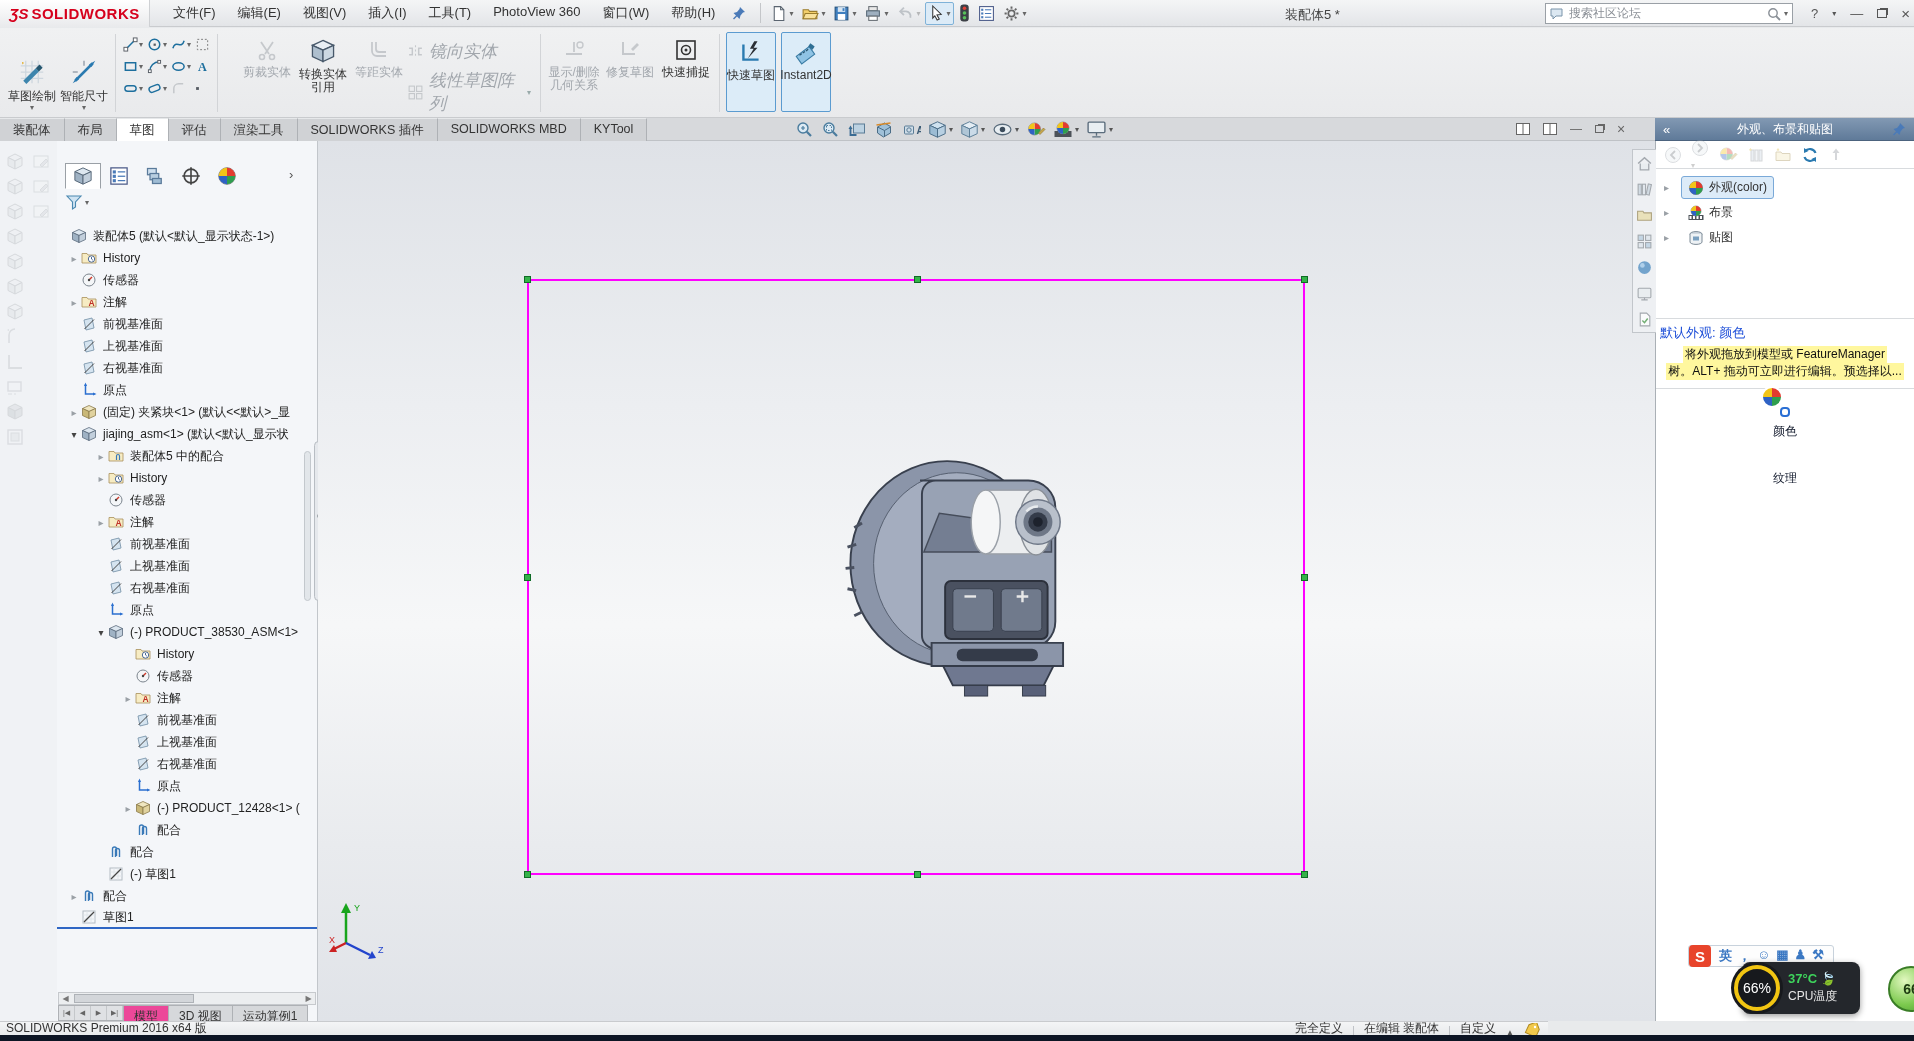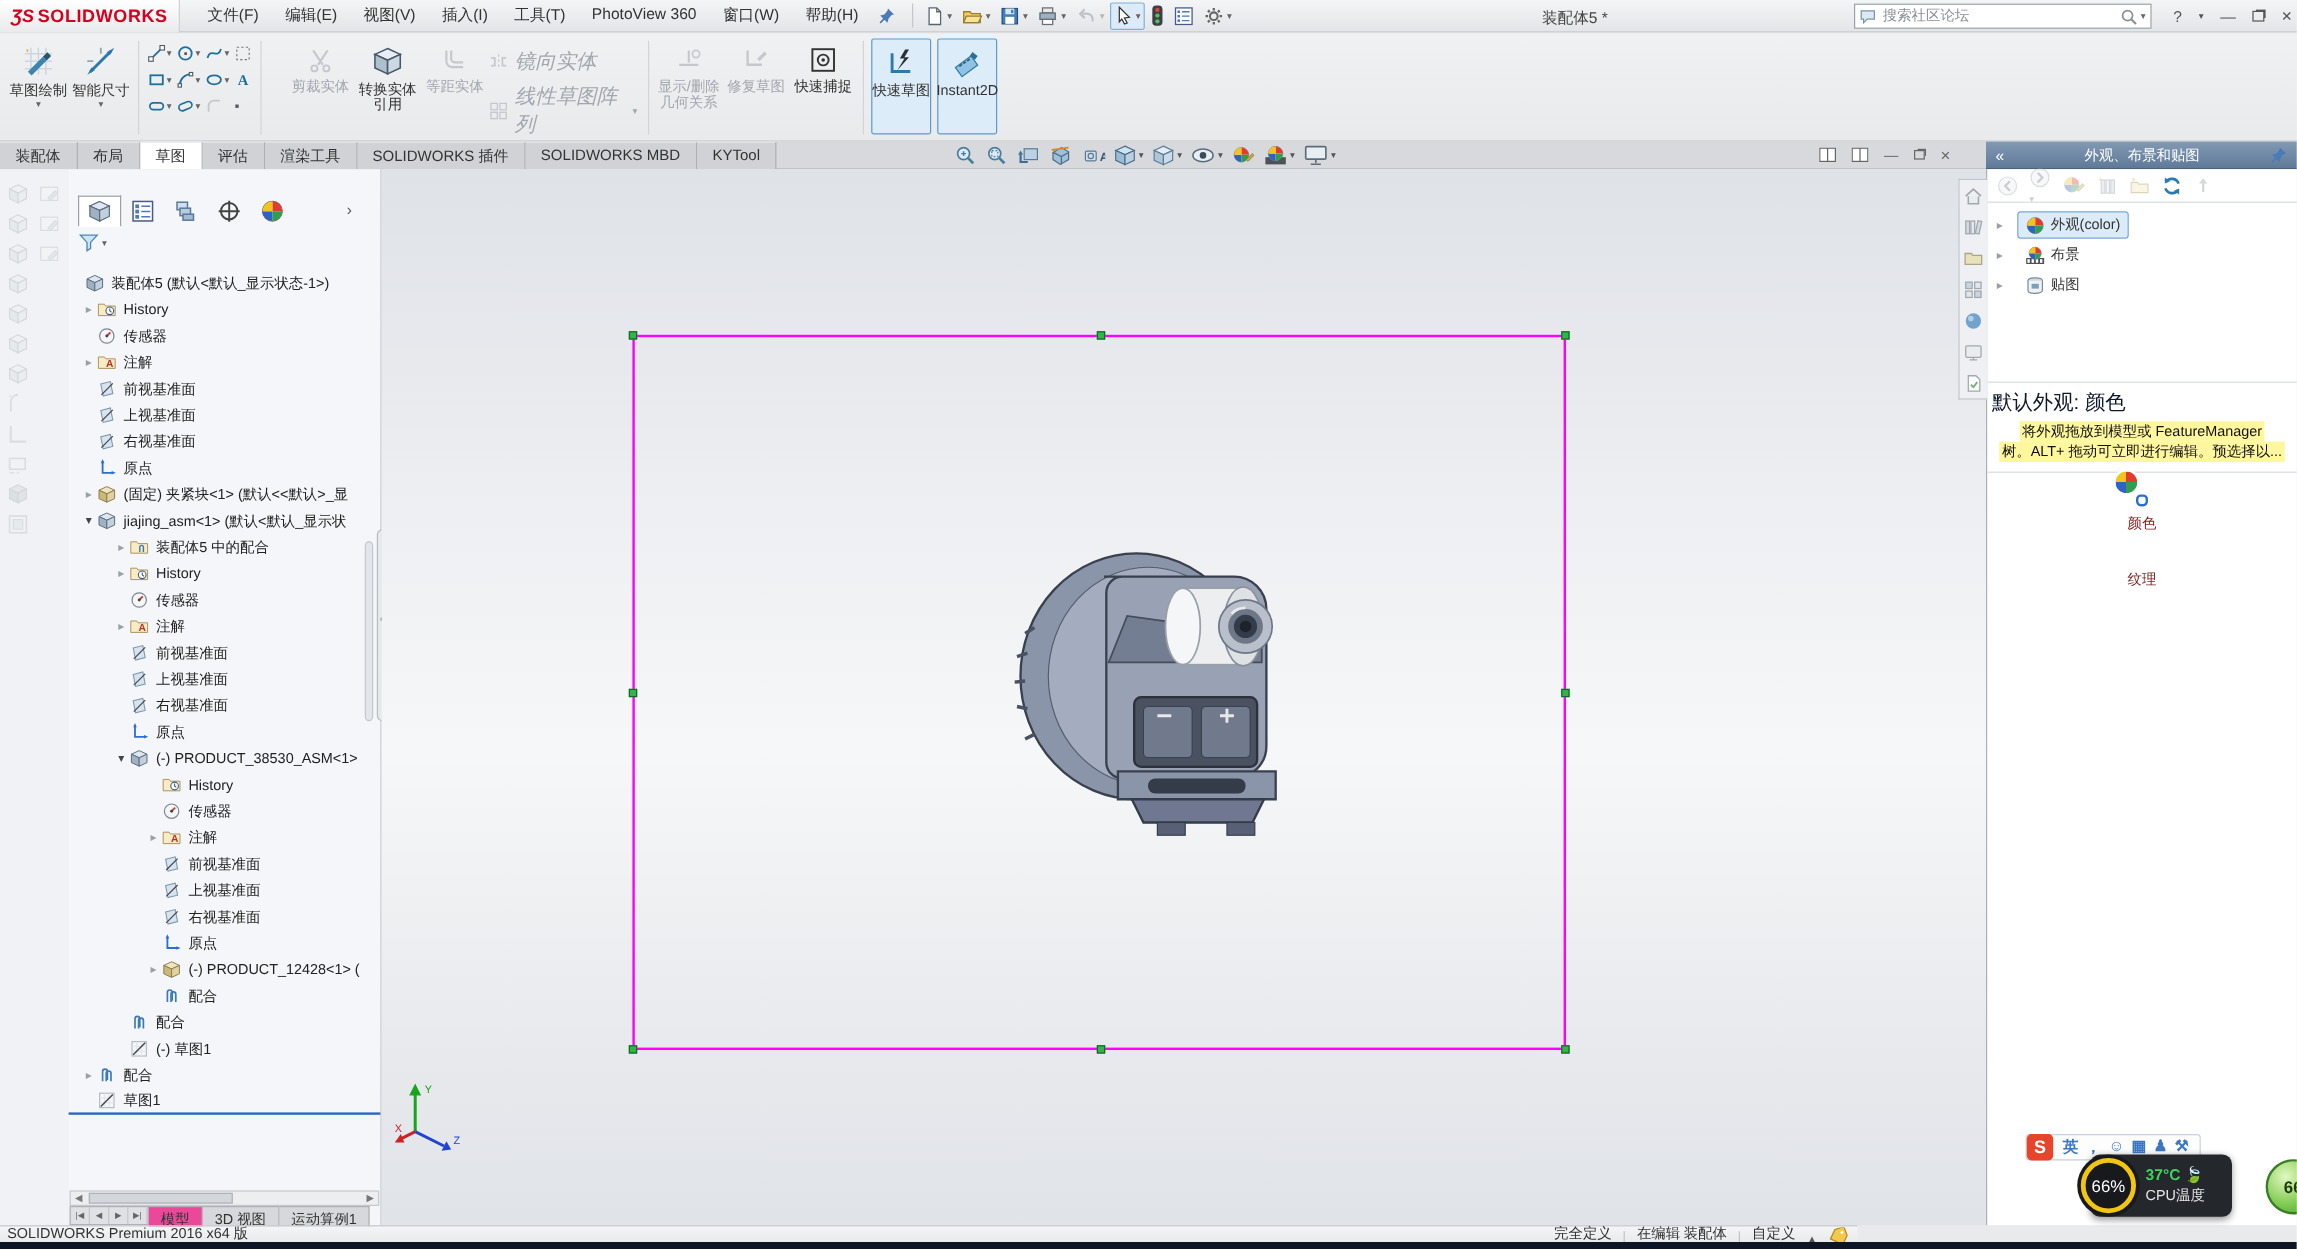--- a/index.html
+++ b/index.html
@@ -35,21 +35,21 @@
   .title-controls { position:absolute; right:4px; top:0; height:27px; display:flex; align-items:center; gap:14px; }
   .title-controls span { color:#555; font-size:13px; }
   .tc-restore { width:10px; height:9px; border:1px solid #555; box-shadow:2px -2px 0 -1px #555; }
 
   
   .ribbon { position:absolute; left:0; top:28px; width:1914px; height:90px;
     background:linear-gradient(#f0f1f2,#e9eaec); border-bottom:1px solid #c9cbce;
     display:flex; align-items:flex-start; padding:4px 0 0 6px; }
   .rb-sep { width:1px; height:78px; background:#d2d4d7; margin:2px 5px; }
   .rb-large { width:52px; height:80px; display:flex; flex-direction:column; align-items:center;
-    justify-content:flex-start; padding-top:4px; border-radius:2px; text-align:center; }
+    justify-content:flex-end; padding-top:4px; border-radius:2px; text-align:center; }
   .rb-large .lbl { font-size:12px; line-height:13px; color:#333; margin-top:3px; }
   .rb-large .caret-glyph{ display:none; font-size:8px; color:#666;}
   .rb-large.caret .caret-glyph{ display:block; }
   .rb-grid { display:flex; flex-direction:column; gap:1px; padding-top:2px; }
   .rb-grid-row { display:flex; }
   .rb-sm { display:flex; align-items:center; padding:3px 2px; border-radius:2px; }
   .rb-sm.disabled { opacity:.4; }
   .rb-sm .caret-glyph{ display:none; font-size:8px; color:#666; margin-left:1px;}
   .rb-sm.caret .caret-glyph{ display:inline; }
   .rb-mid { width:56px; height:80px; display:flex; flex-direction:column; align-items:center; padding-top:6px;
@@ -157,40 +157,40 @@
   .tp-tool.disabled { opacity:.35; }
   .tp-tool .caret-glyph{ display:none; font-size:8px; color:#777;}
   .tp-tool.caret .caret-glyph{ display:inline; }
   .tp-tree { padding:6px 4px; border-bottom:1px solid #d8dbde; min-height:150px; }
   .tp-row { display:flex; align-items:center; height:25px; gap:5px; padding:0 4px; }
   .tp-row .arrow { color:#9aa0a6; font-size:10px; width:12px; }
   .tp-row .lblwrap { display:flex; align-items:center; gap:5px; padding:2px 6px; border-radius:3px;
     border:1px solid transparent; }
   .tp-row.sel .lblwrap { background:#dcebf8; border-color:#7aa9d8; }
   .tp-info { border-bottom:1px solid #d8dbde; padding:5px 4px 8px 4px; }
-  .tp-info .t { font-size:17px; color:#0f172a; margin-bottom:4px; }
+  .tp-info .t { font-size:13px; color:#1d4ed8; margin-bottom:4px; }
   .tp-info .hl { display:block; background:#fff79e; color:#111; font-size:12px; line-height:17px;
     width:fit-content; margin:0 auto; padding:0 2px; }
   .tp-swatches { padding:18px 0; display:flex; flex-direction:column; align-items:center; gap:14px; }
   .swatch { display:flex; flex-direction:column; align-items:center; gap:6px; }
   .sphere-wrap { padding:3px; border:2px solid transparent; border-radius:4px; }
   .swatch.selected .sphere-wrap { border-color:#2a6fd4; }
   .sphere { width:96px; height:96px; border-radius:50%; position:relative; }
   .sphere.color { background:radial-gradient(circle at 35% 30%, #ffffff 0%, #e3e6ea 30%, #b9bec6 65%, #878d96 100%); }
   .sphere.color .hl1 { position:absolute; left:18px; top:14px; width:20px; height:16px; background:#fff;
     transform:skewX(-12deg); }
   .sphere.color .hl2 { position:absolute; left:42px; top:10px; width:10px; height:9px; background:#fff;
     transform:skewX(-12deg); }
   .sphere.color .miniball { position:absolute; right:2px; bottom:4px; width:22px; height:22px; border-radius:50%;
     border:2px solid #fff;
     background:conic-gradient(#e33b2f 0 90deg,#2f9e4f 90deg 180deg,#2f62c4 180deg 270deg,#f2c518 270deg 360deg); }
   .sphere.texture { background:
       radial-gradient(circle at 35% 30%, rgba(255,255,255,.75) 0%, rgba(255,255,255,0) 40%),
       conic-gradient(#111 0 40deg,#f5f5f5 40deg 95deg,#161616 95deg 150deg,#fafafa 150deg 200deg,#101010 200deg 260deg,#f2f2f2 260deg 305deg,#141414 305deg 360deg); }
-  .swatch .lbl { font-size:12px; color:#7f1d1d; }
+  .swatch .lbl { font-size:12px; color:#0f172a; }
 
   
   .statusbar { position:absolute; left:0; top:1021px; width:1548px; height:14px;
     background:linear-gradient(#f4f5f6,#e8eaec); border-top:1px solid #c9cbce;
     display:flex; align-items:center; font-size:12px; color:#333; }
   .statusbar .left { margin-left:6px; }
   .statusbar .right { margin-left:auto; display:flex; align-items:flex-end; gap:10px; margin-right:8px;font-family:Liberation Serif, serif; }
   .sb-sep { width:1px; height:11px; background:#c0c3c7; }
   .darkstrip { position:absolute; left:0; top:1035px; width:1914px; height:6px; background:#0d1524; }
 

